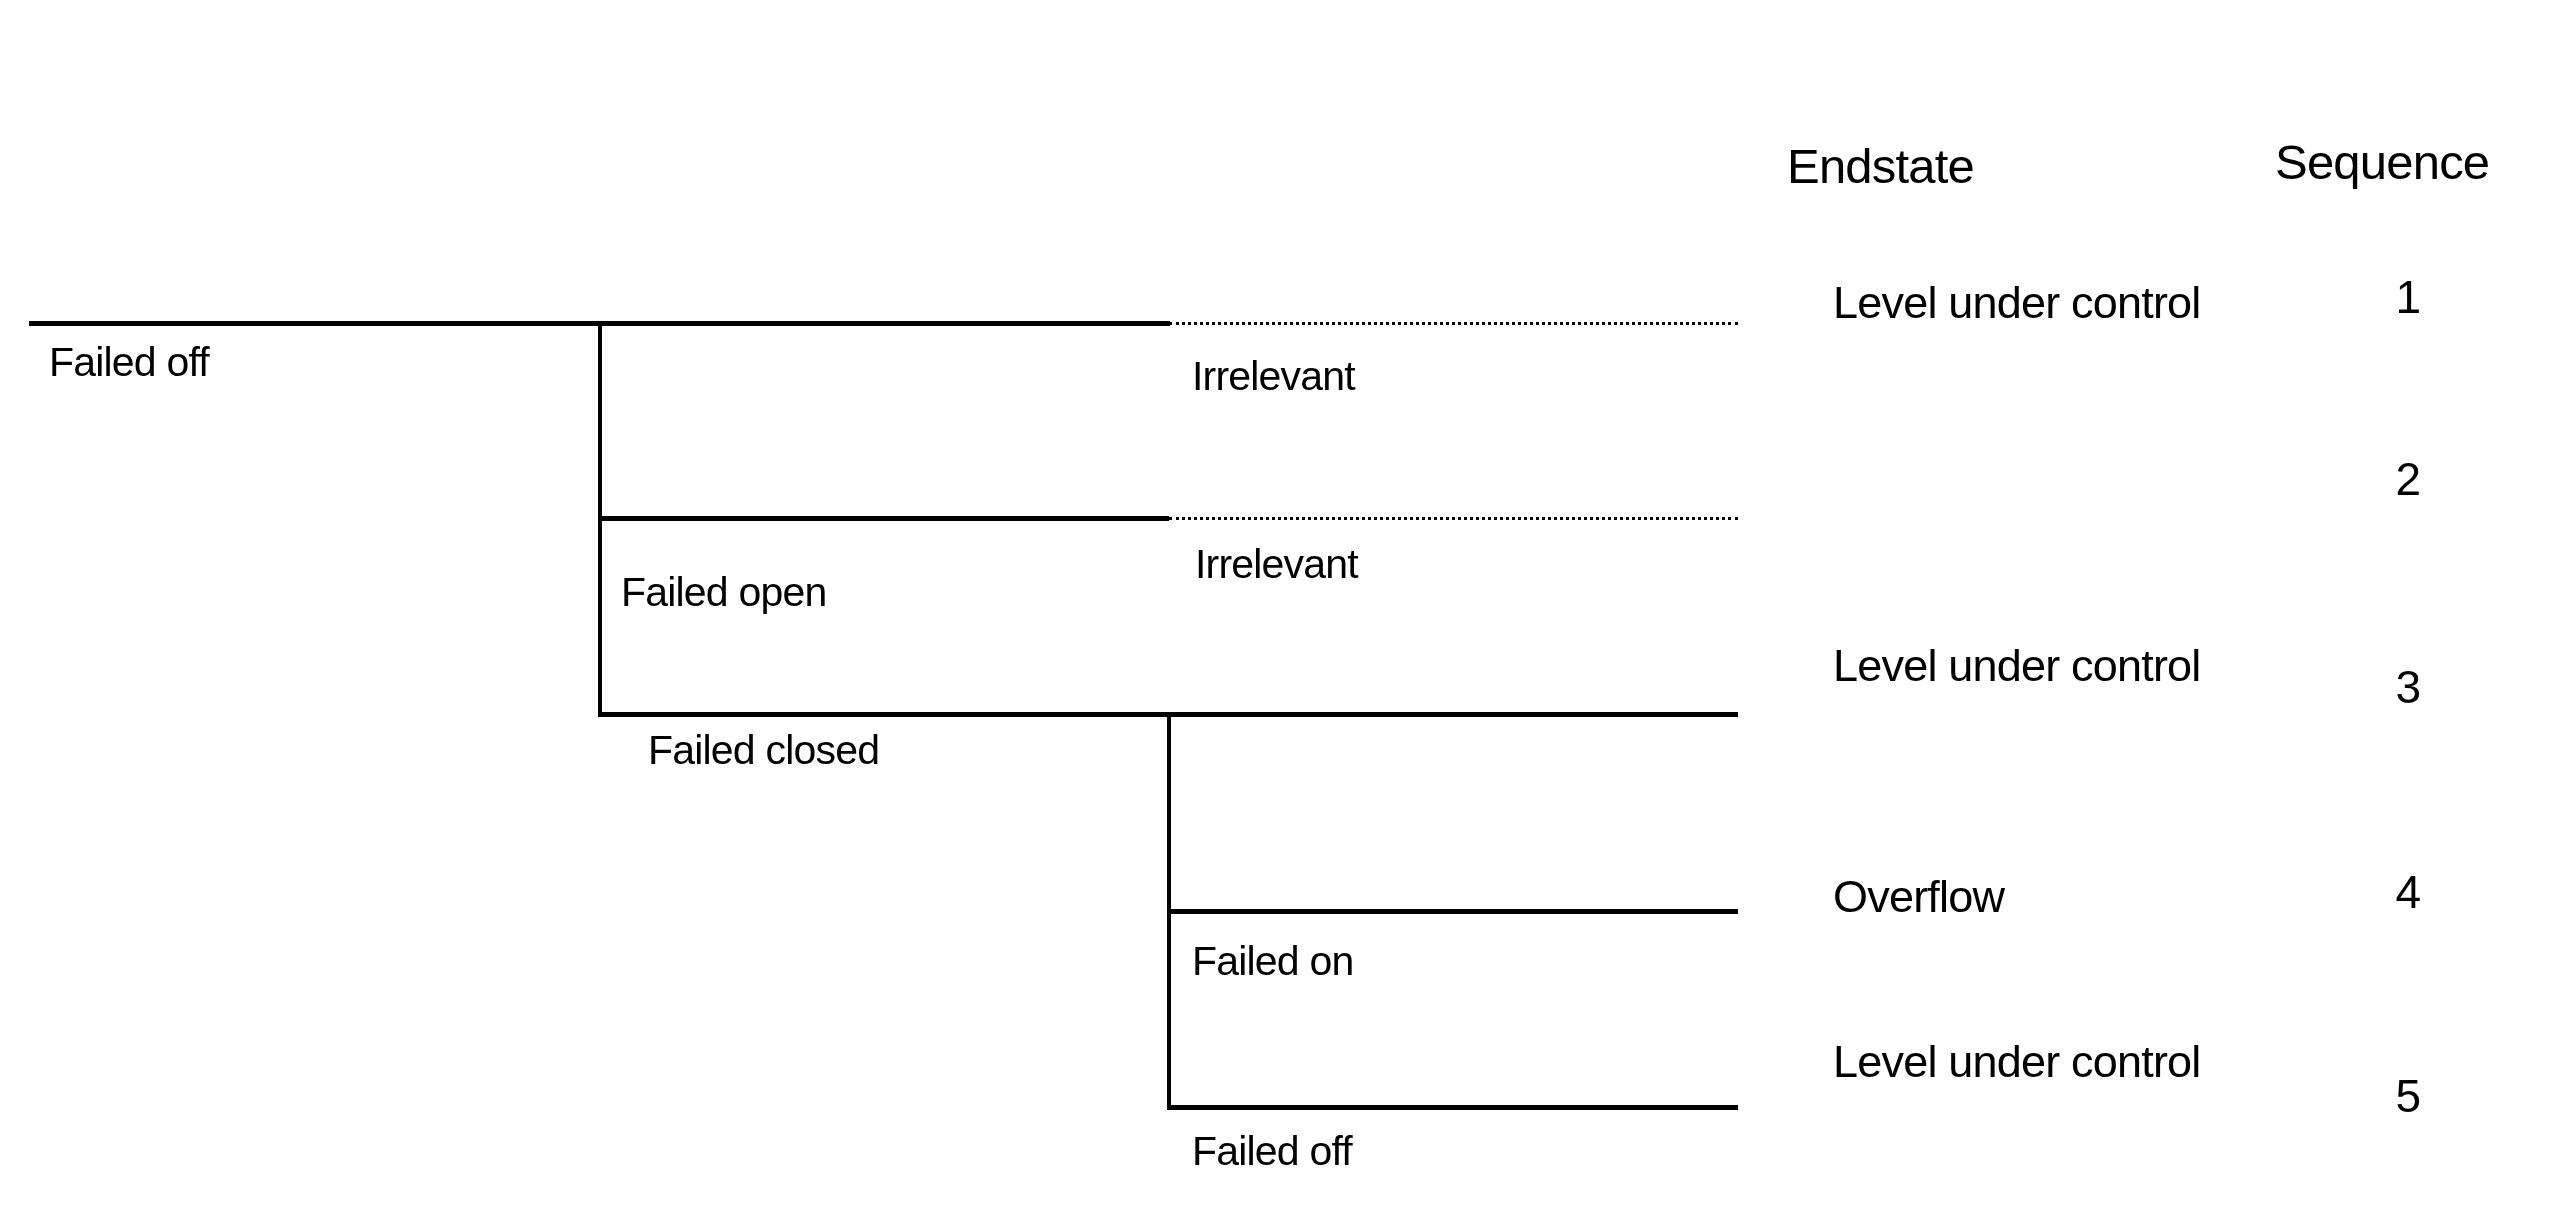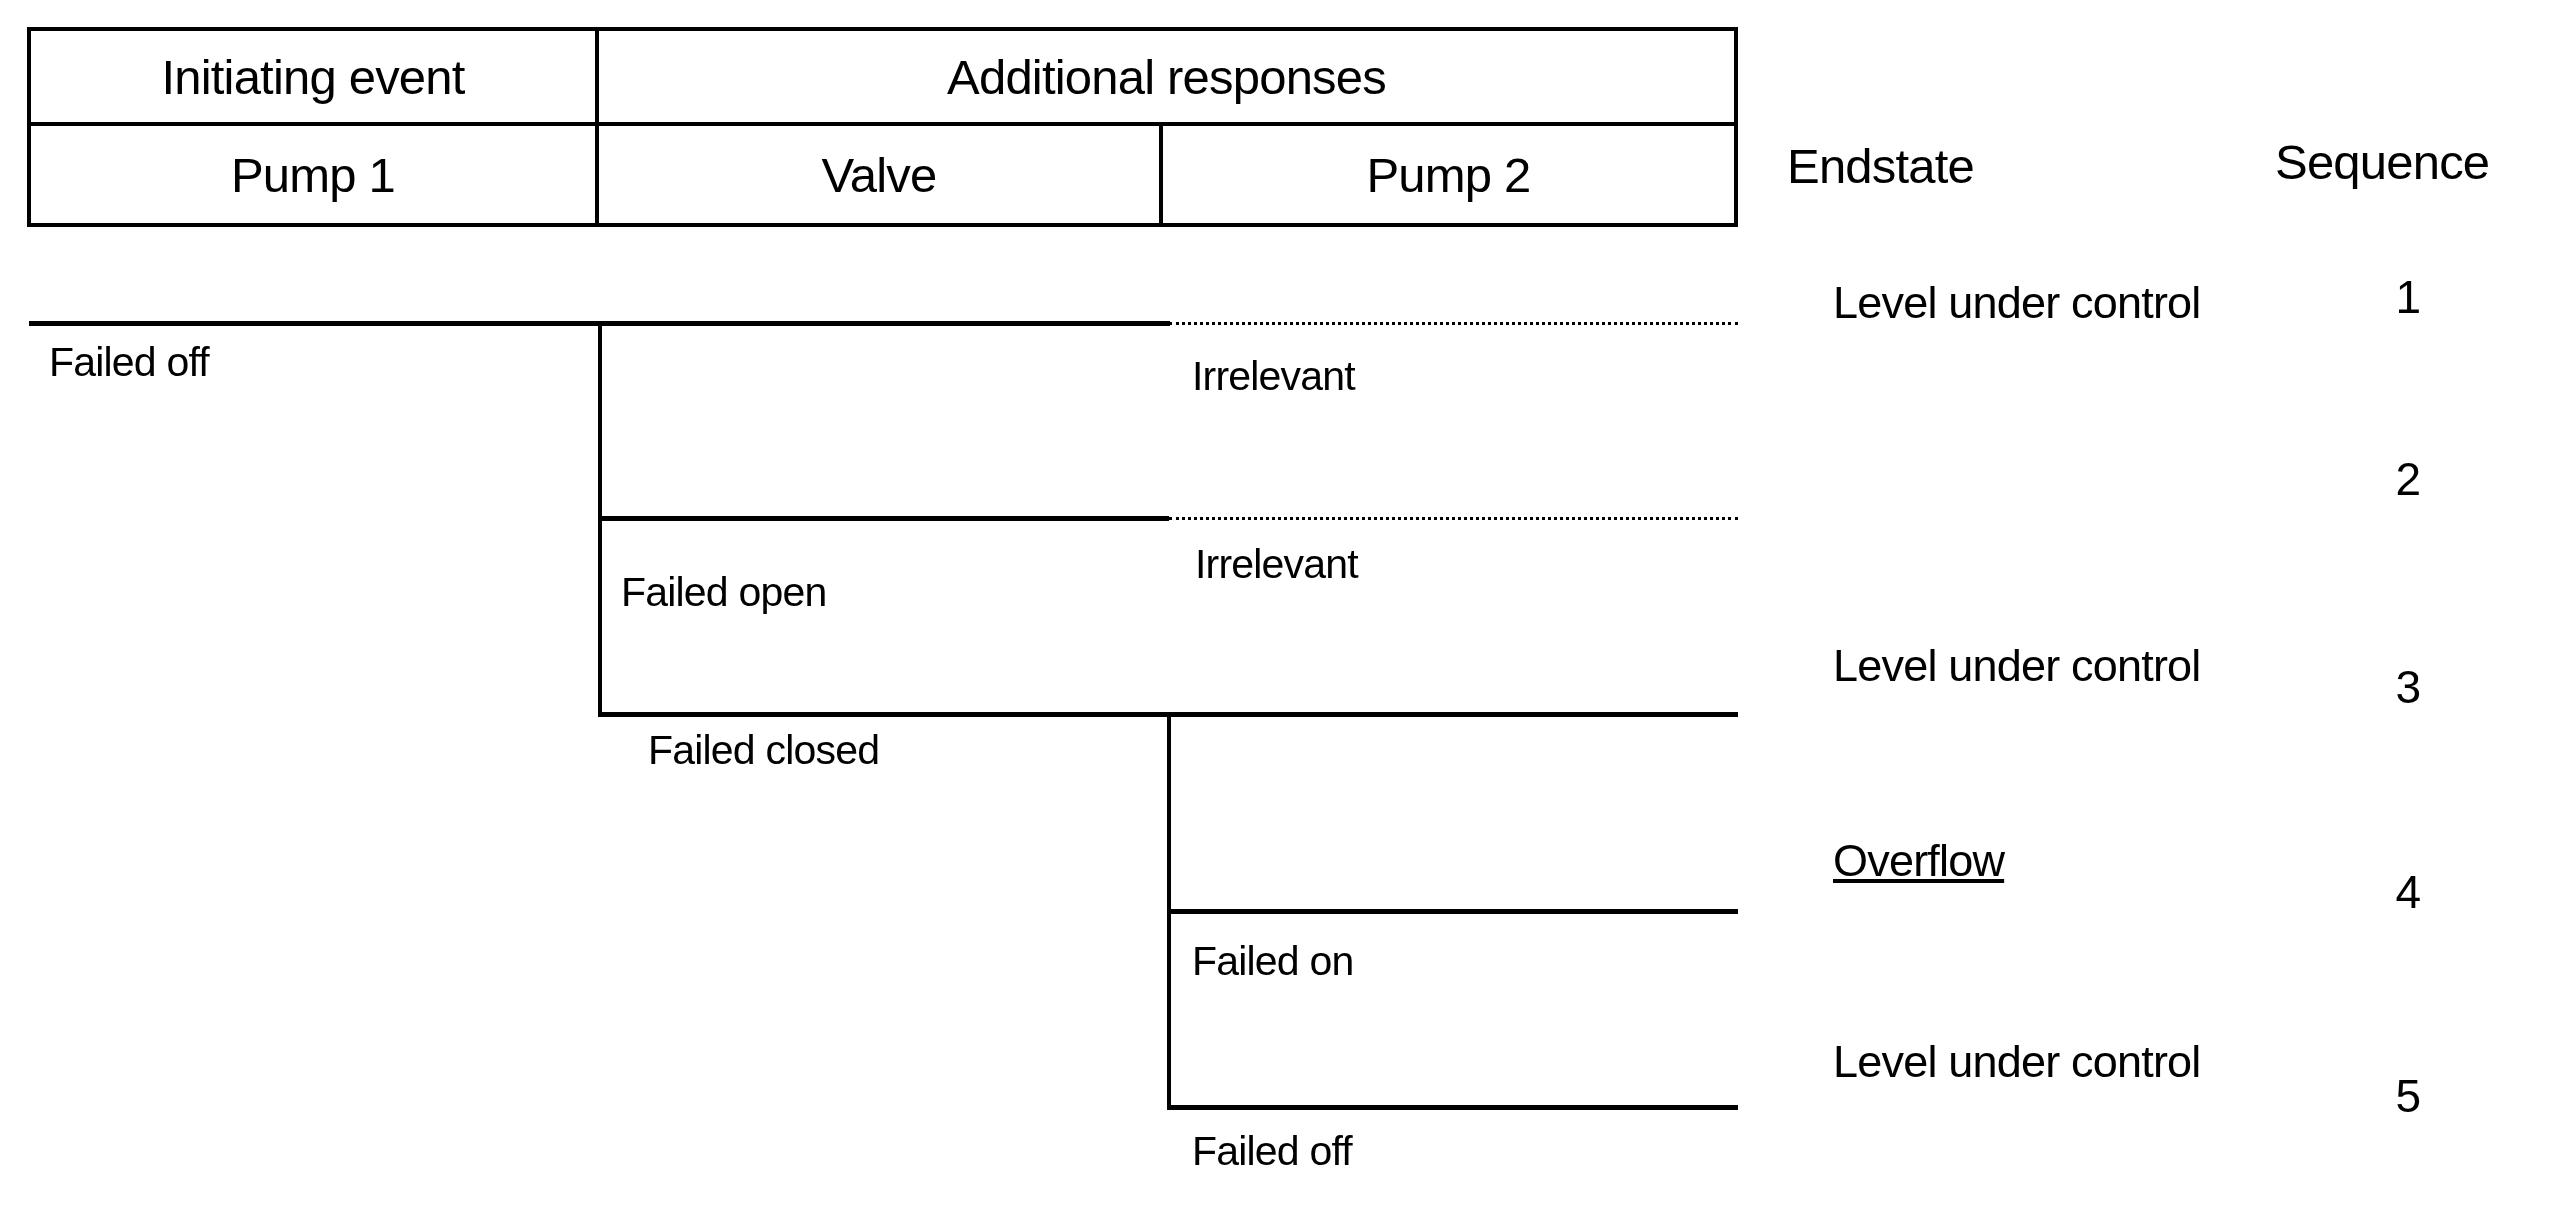--- a/index.html
+++ b/index.html
@@ -83,21 +83,21 @@
   .endstate {
     position: absolute;
     left: 1833px;
     width: 368px;
     font-size: 45px;
     line-height: 68px;
   }
   .es-1 { top: 269px; }
   .es-2 { top: 473px; }
   .es-3 { top: 632px; }
-  .es-4 { top: 827px; text-decoration: underline; }
+  .es-4 { top: 863px; }
   .es-5 { top: 1028px; }
 
   .seq-num {
     position: absolute;
     left: 2375px;
     width: 66px;
     text-align: center;
     font-size: 46px;
     line-height: 54px;
   }
@@ -105,27 +105,20 @@
   .sq-2 { top: 452px; }
   .sq-3 { top: 660px; }
   .sq-4 { top: 865px; }
   .sq-5 { top: 1069px; }
 </style>
 </head>
 <body>
 
 <div class="canvas">
 
-  <div class="et-table">
-    <div class="et-cell cell-initiating">Initiating event</div>
-    <div class="et-cell cell-additional">Additional responses</div>
-    <div class="et-cell cell-pump1">Pump 1</div>
-    <div class="et-cell cell-valve">Valve</div>
-    <div class="et-cell cell-pump2">Pump 2</div>
-  </div>
 
   <div class="col-hdr endstate-hdr">Endstate</div>
   <div class="col-hdr sequence-hdr">Sequence</div>
 
   <div class="hline branch1-solid"></div>
   <div class="dotline branch1-dotted"></div>
   <div class="vline trunk-valve"></div>
   <div class="hline branch2-solid"></div>
   <div class="dotline branch2-dotted"></div>
   <div class="hline branch3-solid"></div>

